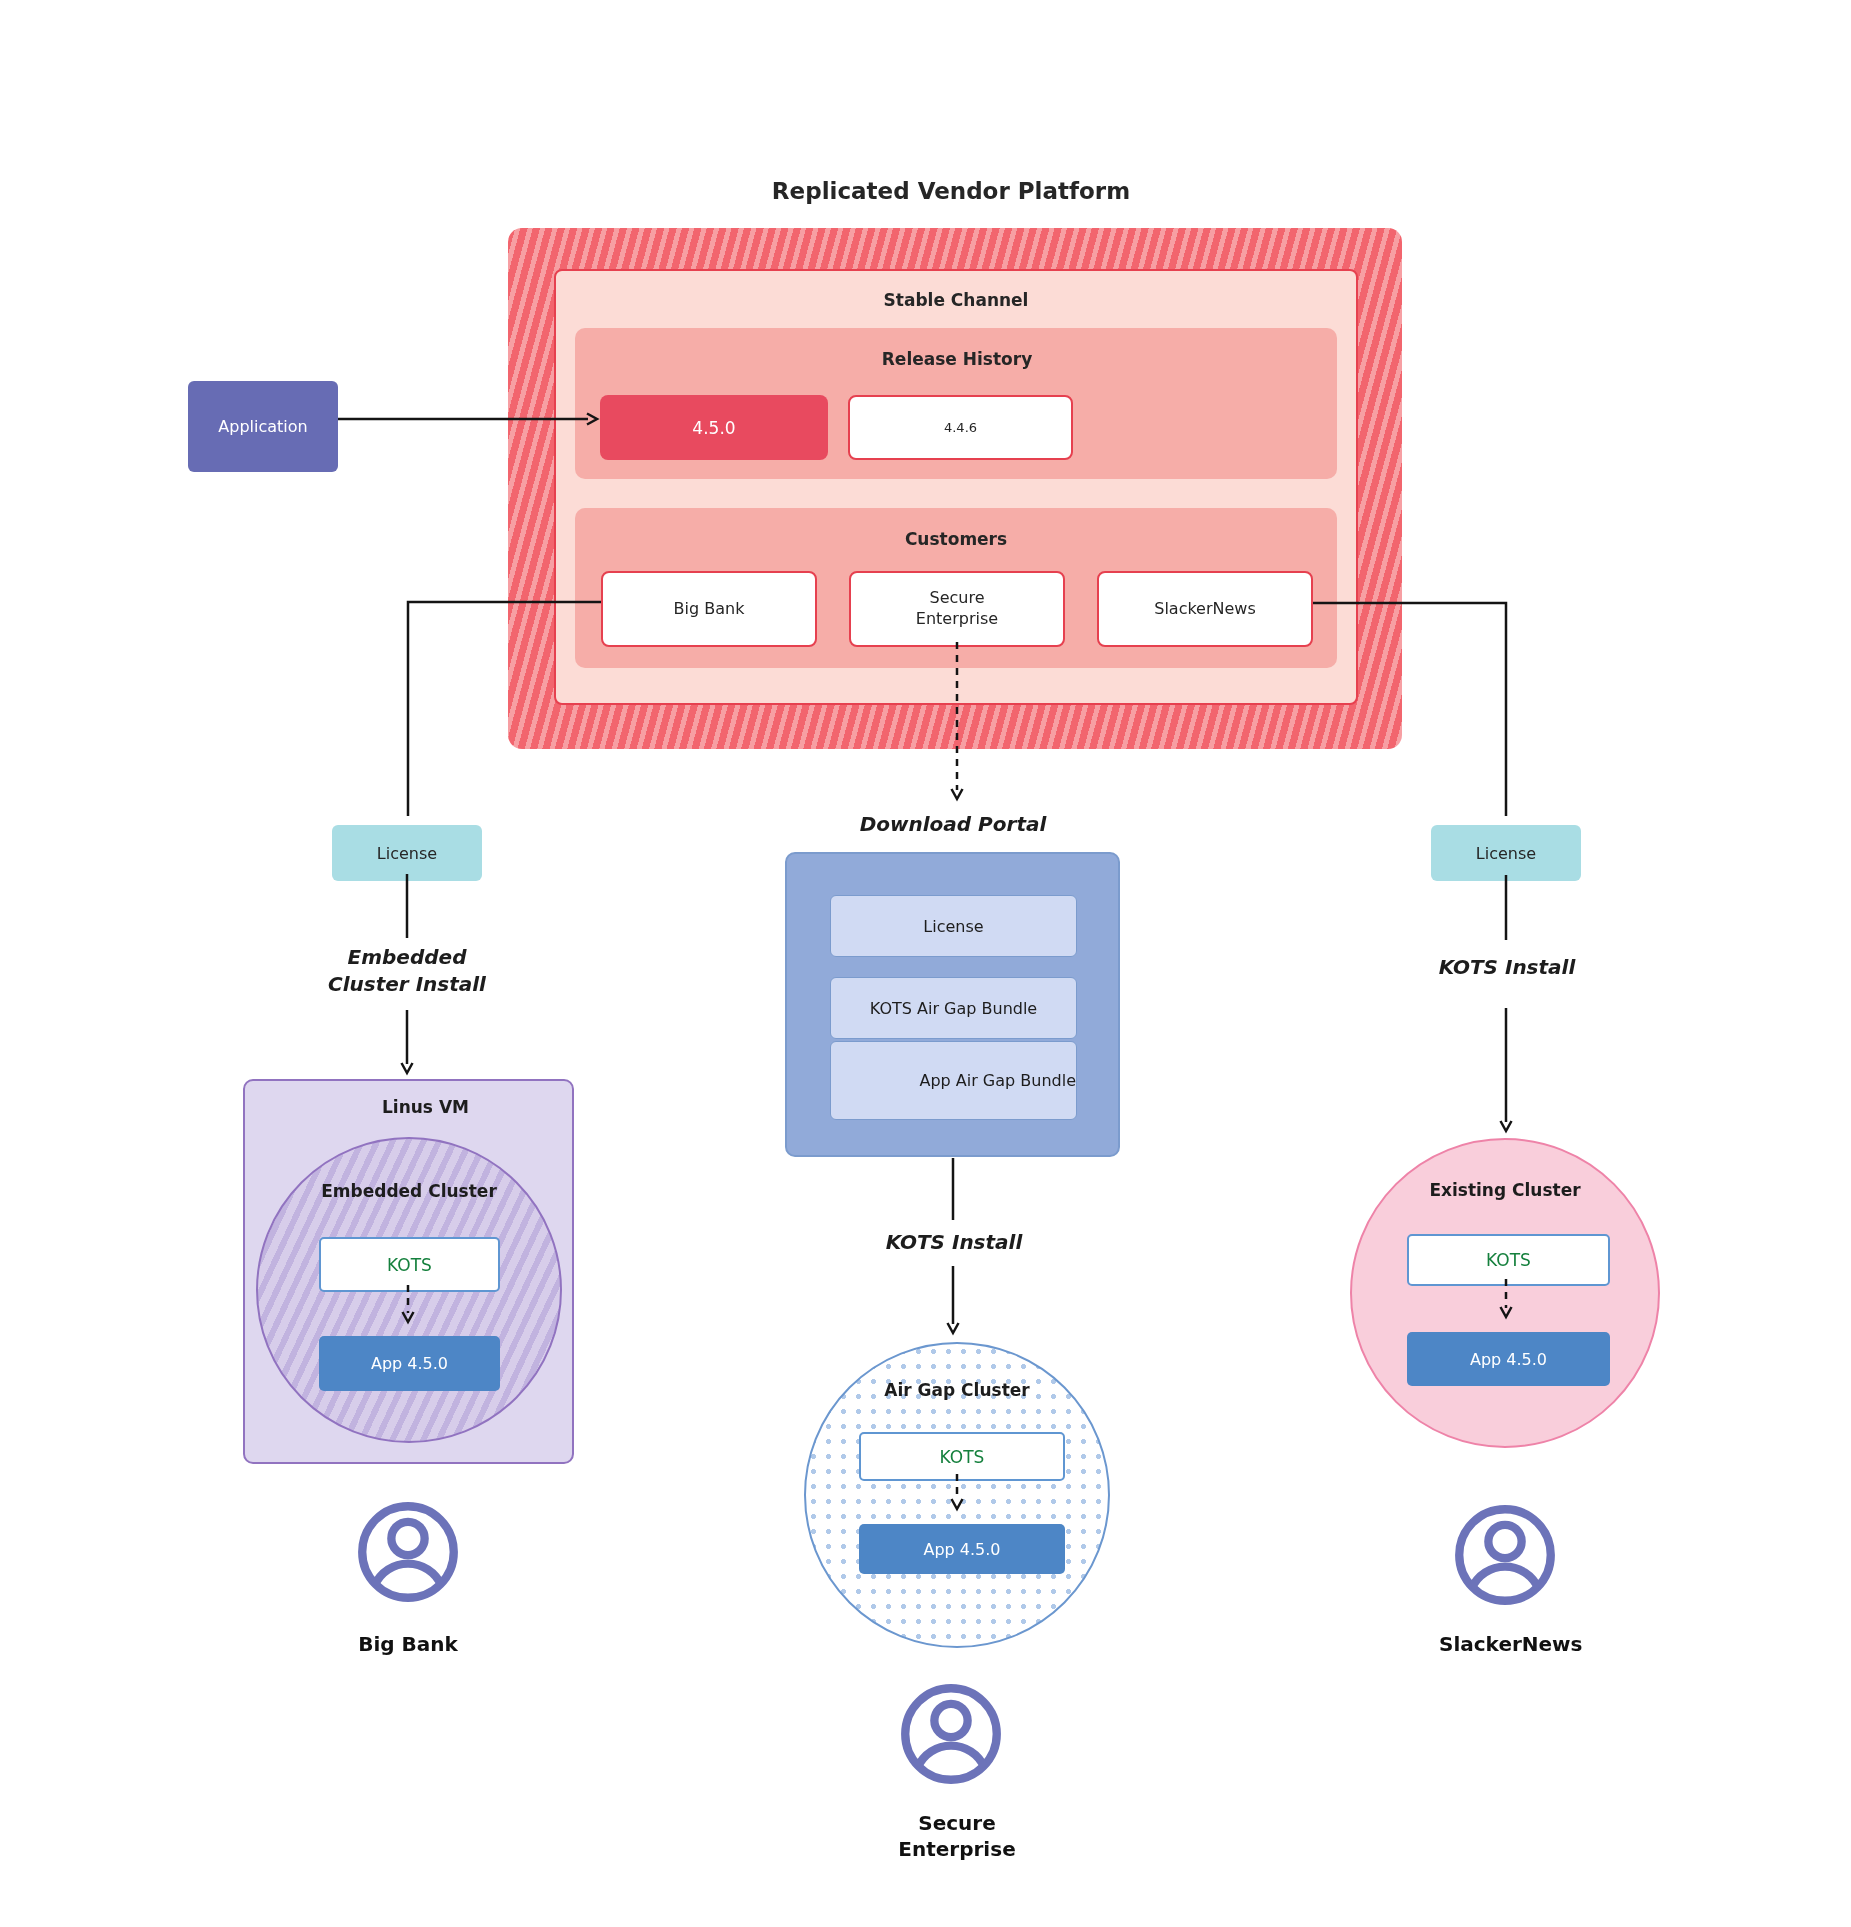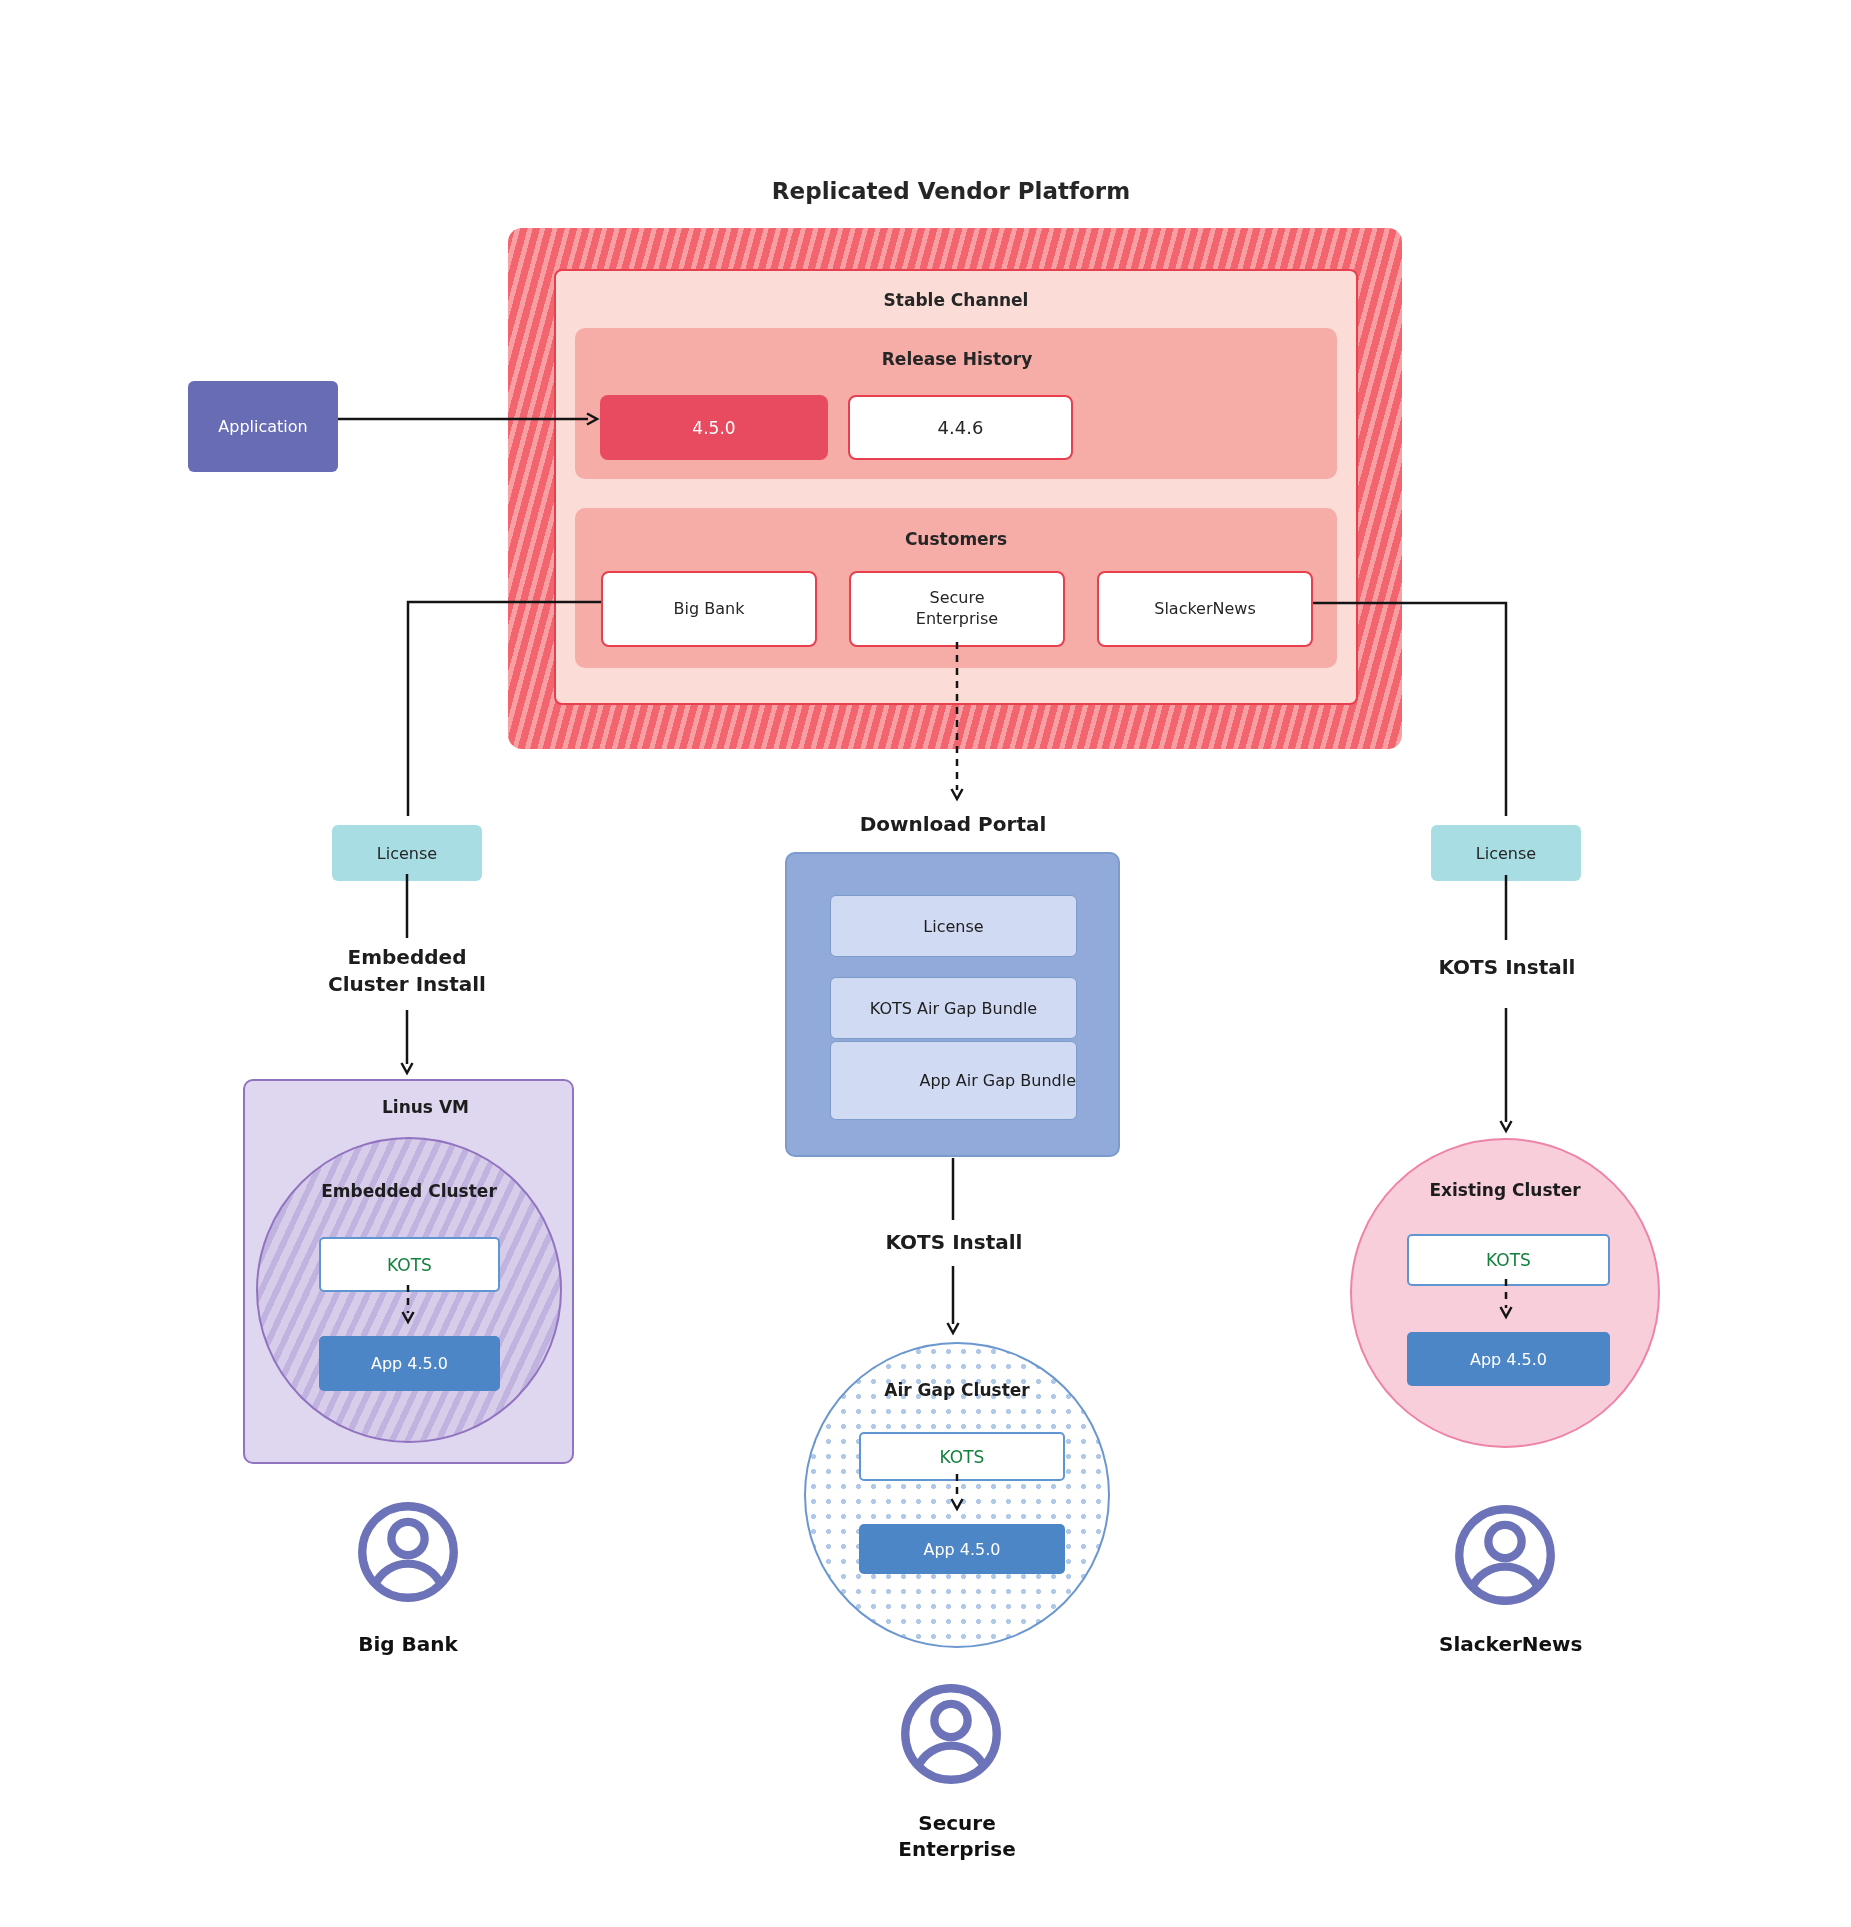--- a/index.html
+++ b/index.html
@@ -36,21 +36,21 @@
   .pink-section{
     background:var(--panel-pink-mid);
     border-radius:10px;
   }
   .release-current{
     background:var(--release-current-bg);
     border-radius:8px;color:#ffffff;font-size:17px;text-align:center;
   }
   .white-red-box{
     background:#ffffff;border:2px solid var(--box-border-red);
-    border-radius:8px;font-size:18px;color:var(--text-dark);
+    border-radius:8px;font-size:13px;color:var(--text-dark);
   }
   .customer-box{
     background:#ffffff;border:2px solid var(--box-border-red);
     border-radius:8px;font-size:16px;color:var(--text-dark);line-height:1.3;
   }
   .customer-box span{max-width:112px;}
 
   .application-box{
     background:var(--application-purple);border-radius:6px;
     color:#ffffff;font-size:16px;
@@ -58,21 +58,21 @@
 
   .license-badge{
     background:var(--license-teal);border-radius:6px;
     font-size:16px;color:var(--text-dark);
   }
 
   .flow-label{
     font-size:20px;font-weight:600;color:#1d1d1d;text-align:center;line-height:1.35;
     transform:translateX(-50%);
   }
-  .flow-label span{display:inline-block;max-width:200px;}
+  .flow-label span{display:inline-block;max-width:200px;font-style:italic;}
 
   
   .portal-box{
     background:var(--portal-blue);border:2px solid var(--portal-item-border);
     border-radius:10px;
   }
   .portal-item{
     position:absolute;left:43px;width:247px;
     background:var(--portal-item-bg);border:1.5px solid var(--portal-item-border);
     border-radius:6px;font-size:16px;font-weight:500;color:#1d1d1d;

